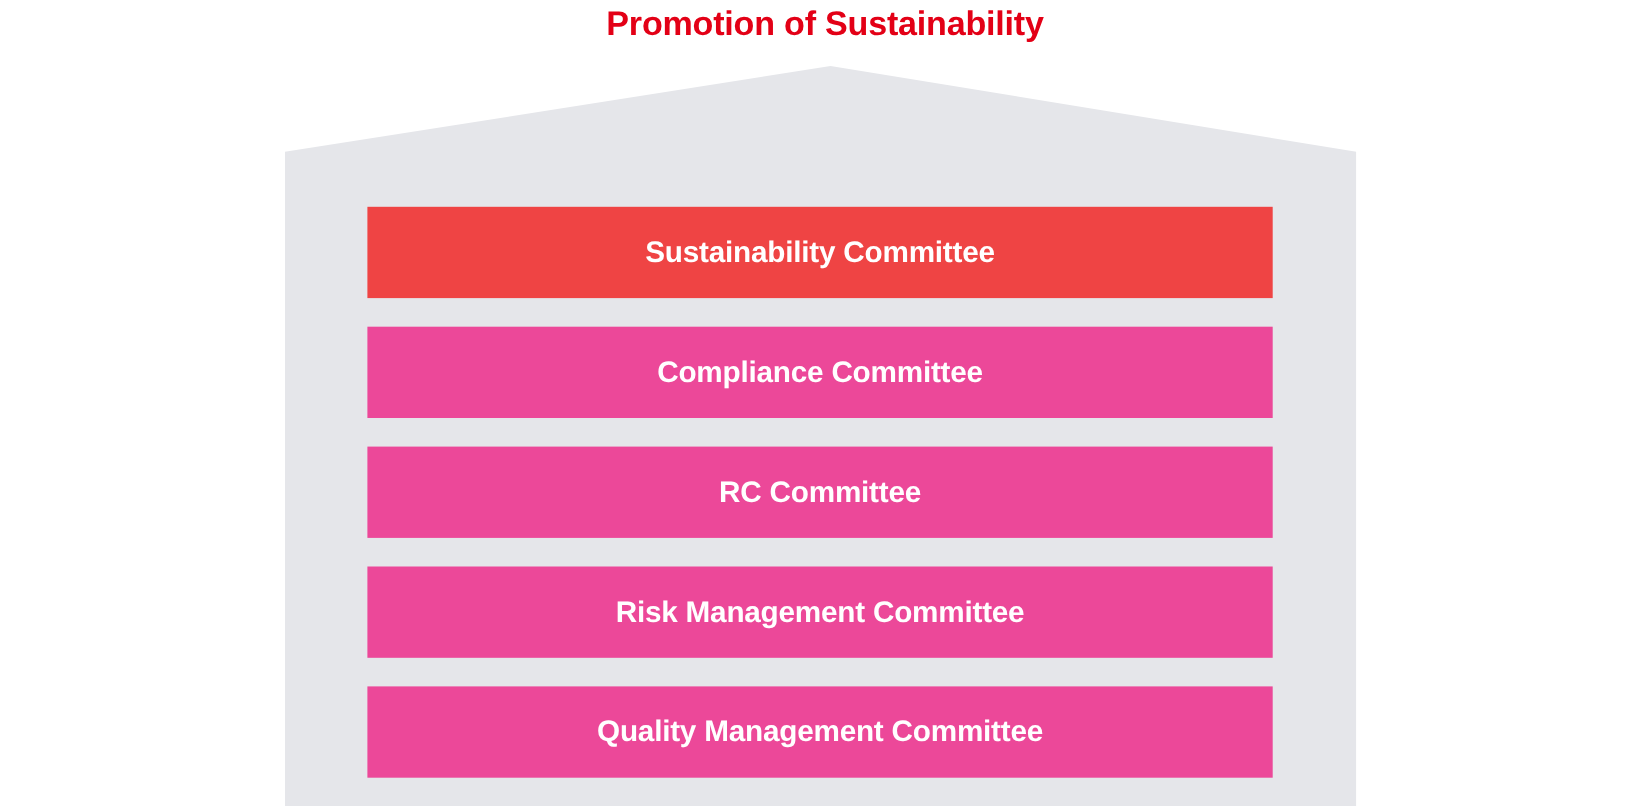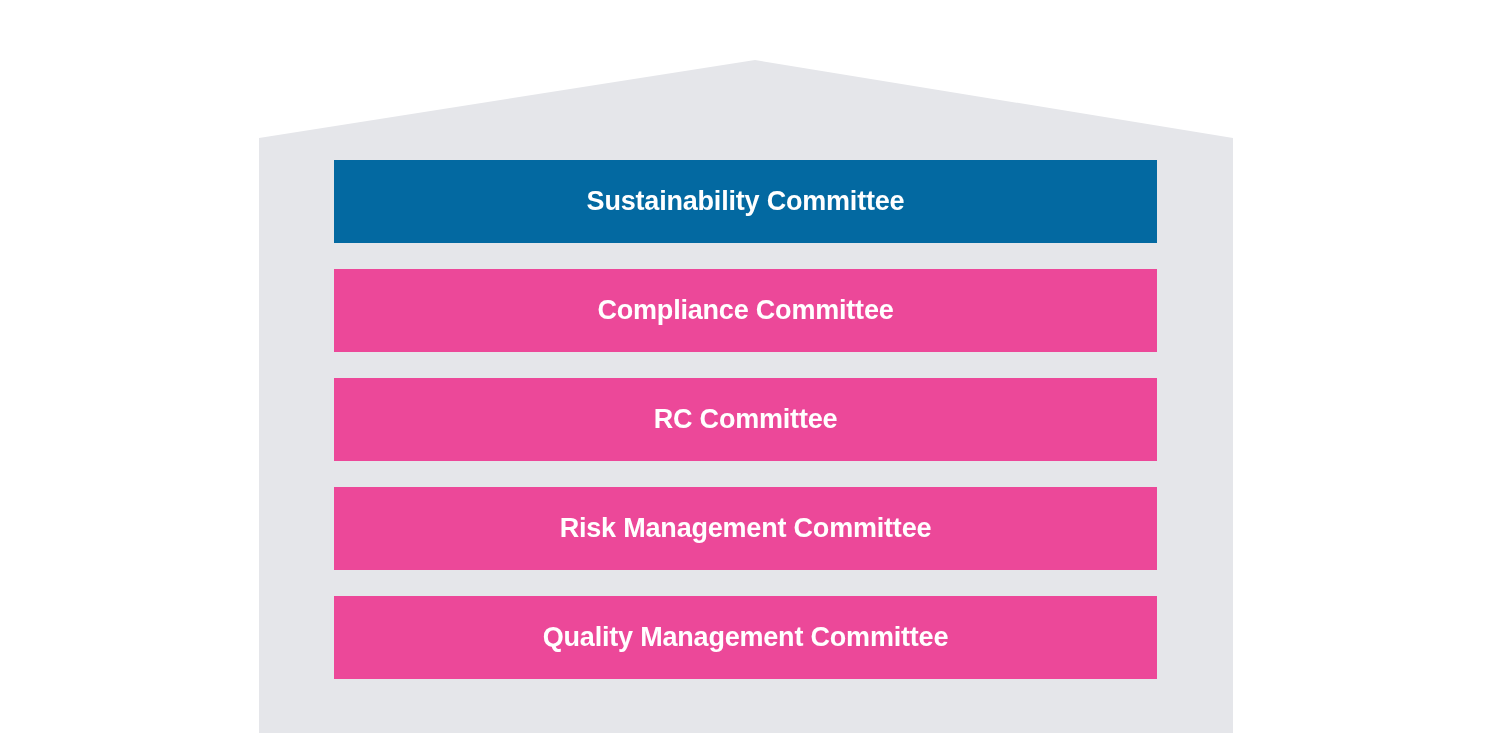--- a/index.html
+++ b/index.html
@@ -62,35 +62,37 @@
     color: #ffffff;
     font-size: 27px;
     font-weight: bold;
     letter-spacing: -0.2px;
     white-space: nowrap;
   }
   .bar:last-child {
     margin-bottom: 0;
   }
   .bar-primary {
-    background: #0369a1;
+    background: #ef4444;
+    margin-top: 28px;
   }
   .bar-secondary {
     background: #ec4899;
   }
   .bar-label {
     display: block;
     line-height: 1;
   }
 </style>
 </head>
 <body>
 
 <div class="canvas">
 
+  <div class="page-title">Promotion of Sustainability</div>
 
   <div class="house">
     <svg viewBox="0 0 974 673" xmlns="http://www.w3.org/2000/svg">
       <polygon points="0,78 496,0 974,78 974,673 0,673" fill="#E5E6EA"></polygon>
     </svg>
   </div>
 
   <div class="bars">
 
     <div class="bar bar-primary">

